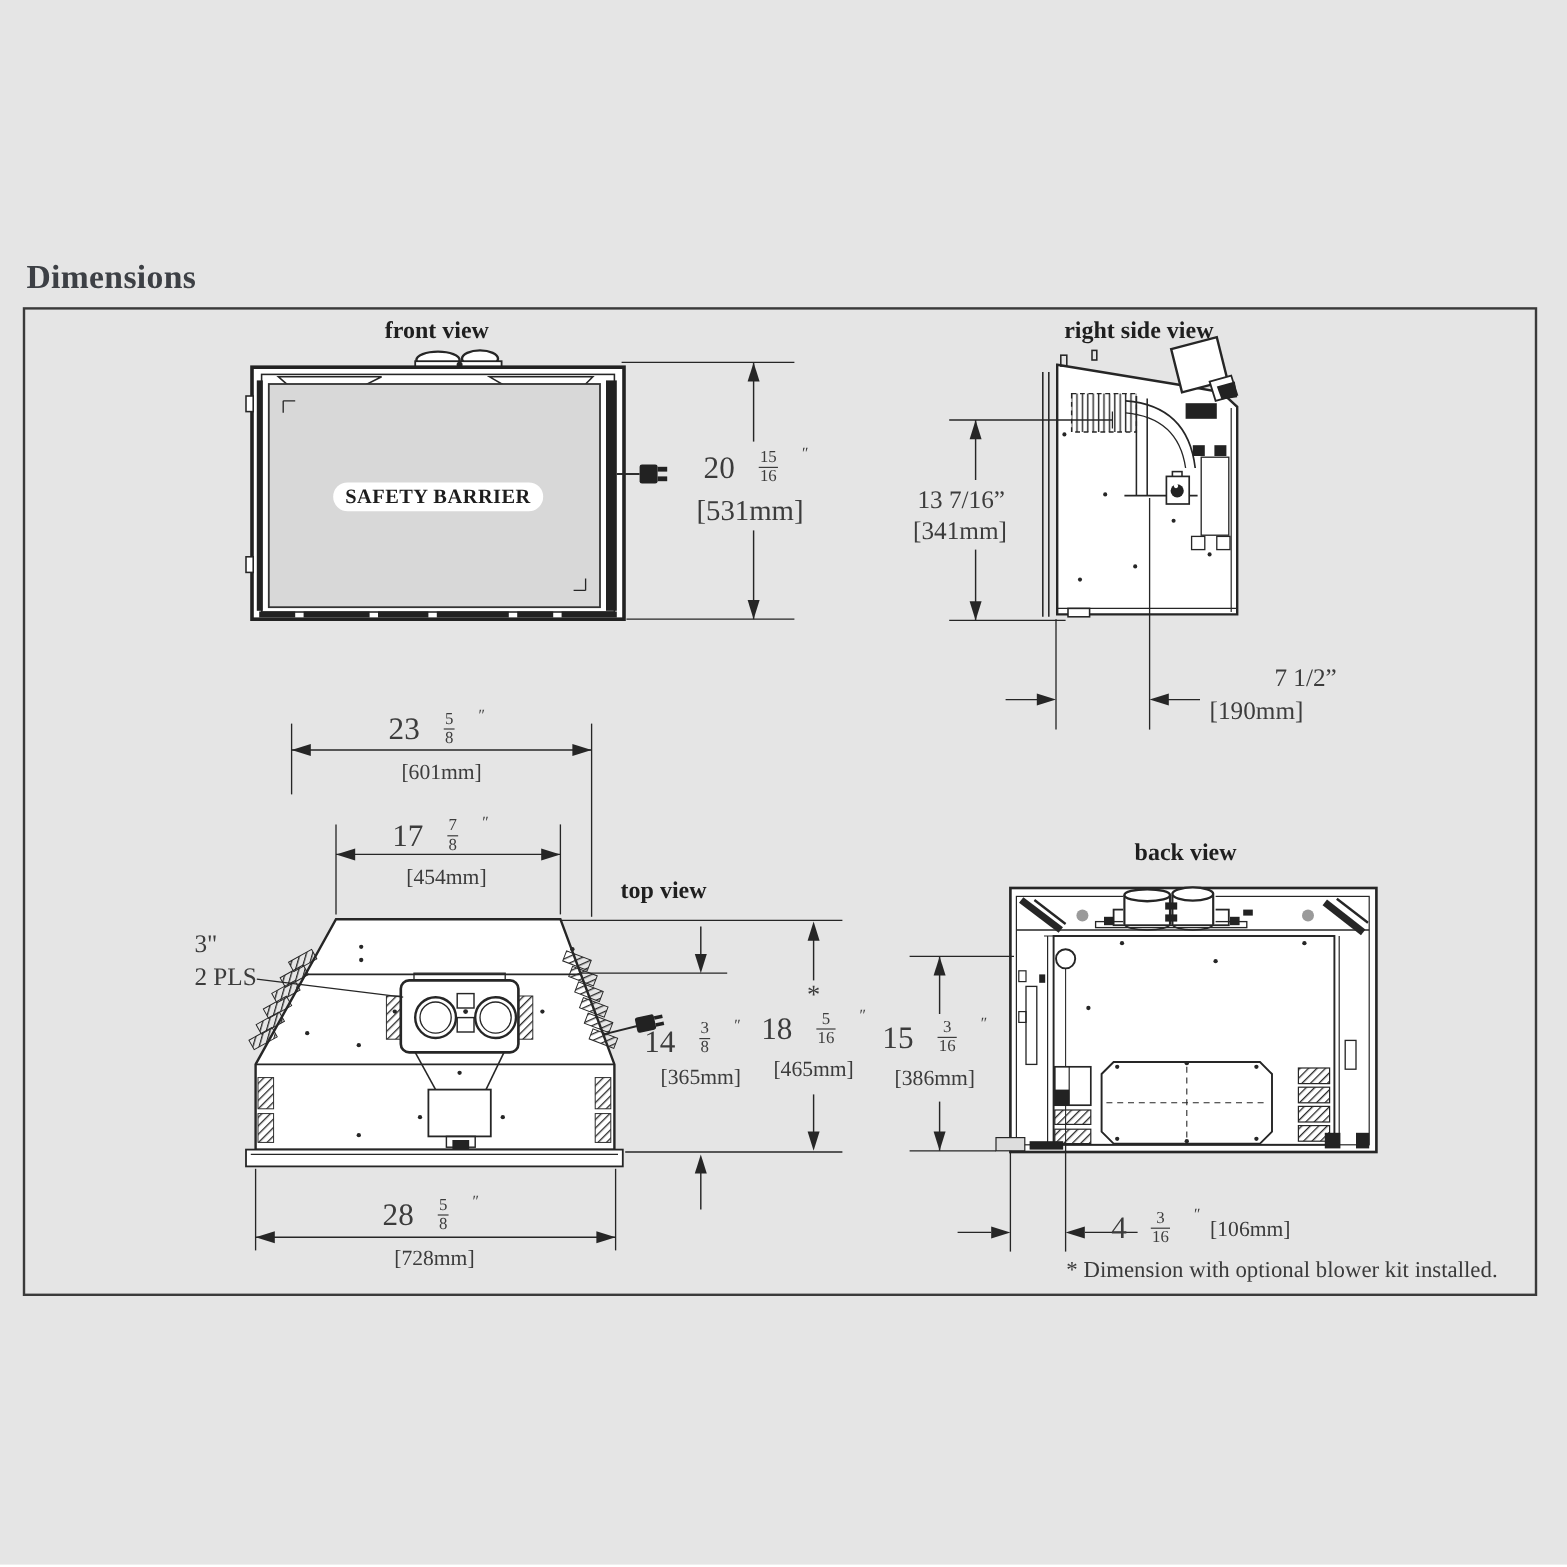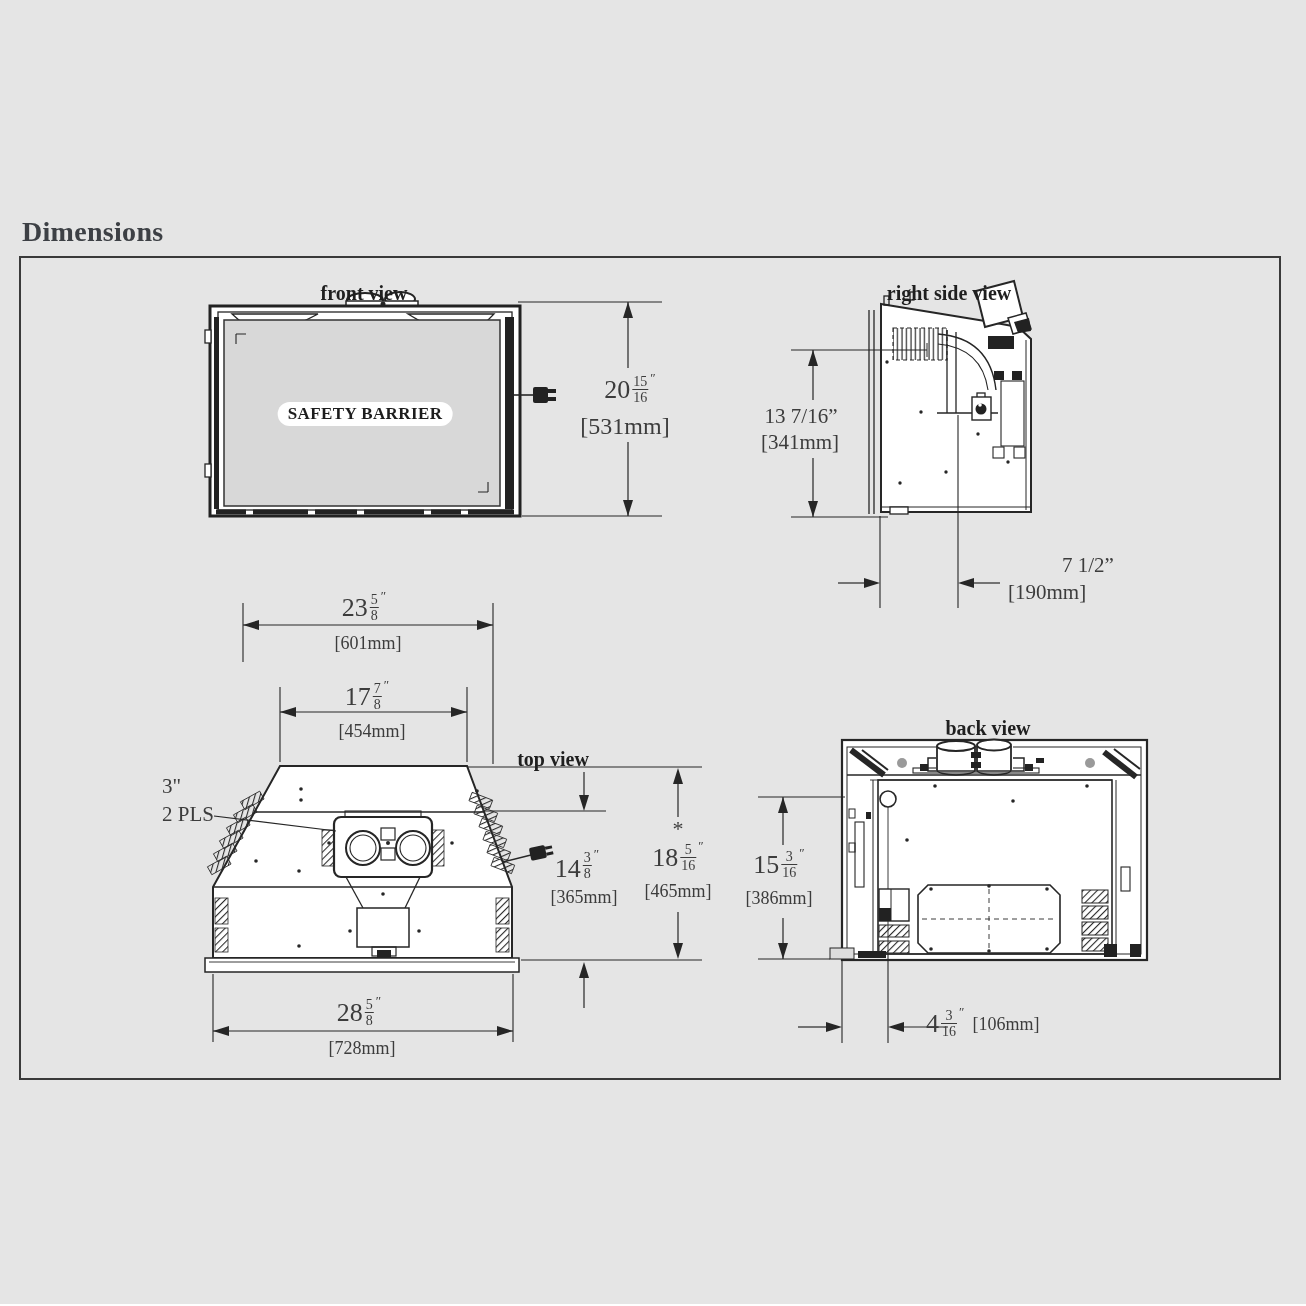--- a/index.html
+++ b/index.html
@@ -3,26 +3,26 @@
 <meta charset="utf-8">
 <style>
   html,body { margin:0; padding:0; background:#ffffff; }
   .page {
     position:relative; width:1306px; height:1304px; background:#e5e5e5;
     font-family:Liberation Serif, serif; color:#3a3a3a; overflow:hidden;
   }
   #art { position:absolute; left:0; top:0; }
   .label { position:absolute; white-space:nowrap; }
   .page-title { font-size:28px; font-weight:bold; color:#3d4045; letter-spacing:0.3px; }
-  .view-label { font-size:20px; font-weight:bold; color:#1f1f1f; transform:translateX(-50%);margin-top:17px; }
+  .view-label { font-size:20px; font-weight:bold; color:#1f1f1f; transform:translateX(-50%); }
   .overlay-label {
     font-size:17px; font-weight:bold; color:#1d1d1d; background:#fff;
     padding:2px 10px; transform:translateX(-50%); letter-spacing:0.4px;border-radius:12px;
   }
-  .dim { font-size:26px; color:#3c3c3c; display:flex; align-items:center; gap:2px; line-height:1; }
+  .dim { font-size:26px; color:#3c3c3c; display:flex; align-items:center; gap:20px; line-height:1; }
   .dim.centered { transform:translateX(-50%); }
   .frac { display:inline-flex; flex-direction:column; align-items:center; font-size:14px; line-height:1.1; }
   .frac .den { border-top:1.5px solid #3c3c3c; padding:0 1px; }
   .inch { font-size:13px; align-self:flex-start; margin-top:-3px; }
   .dim-mm { font-size:18px; color:#3c3c3c; line-height:1; }
   .dim-mm.centered { transform:translateX(-50%); }
   .dim-inline { font-size:21px; color:#3c3c3c; line-height:1.15; }
   .dim-inline.centered { transform:translateX(-50%); }
   .star { font-size:22px; color:#3c3c3c; transform:translateX(-50%); }
   .note { font-size:21px; color:#3c3c3c; line-height:1.35; }
@@ -417,14 +417,15 @@
         <span>4</span>
         <span class="frac">
           <span>3</span>
           <span class="den">16</span>
         </span>
         <span class="inch">″</span>
       </span>
     <span class="dim-mm">[106mm]</span>
   </div>
 
+  <div class="label footnote" style="right:58px; top:1048px;">* Dimension with optional blower kit installed.</div>
 
 </div>
 
 </body></html>

